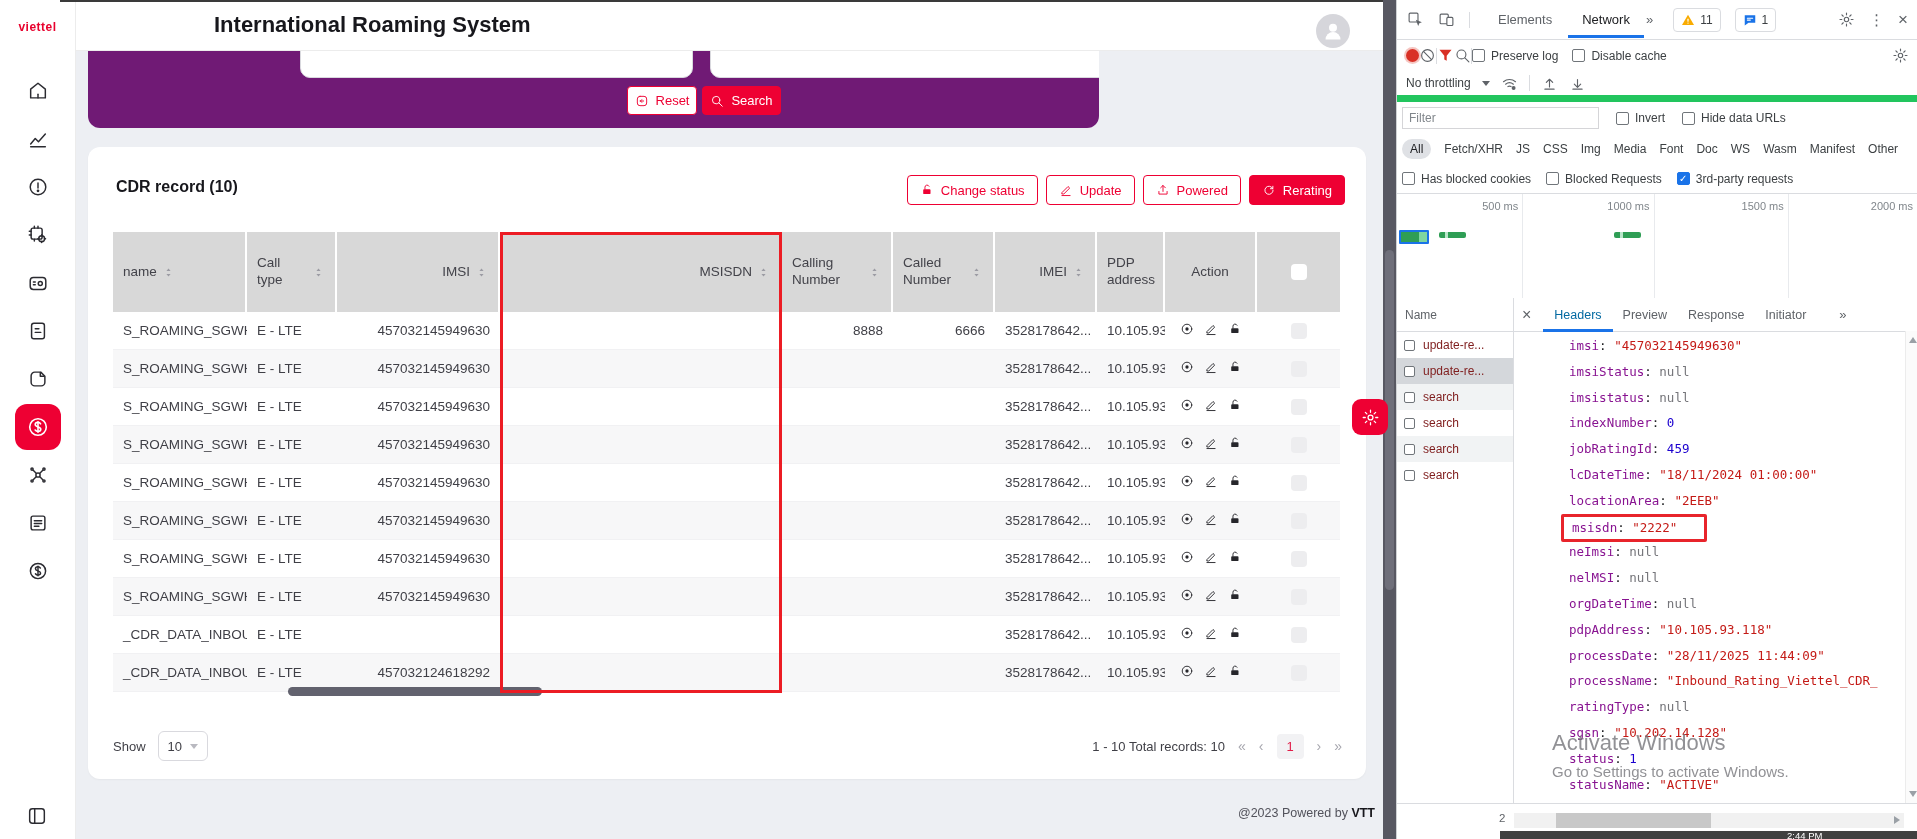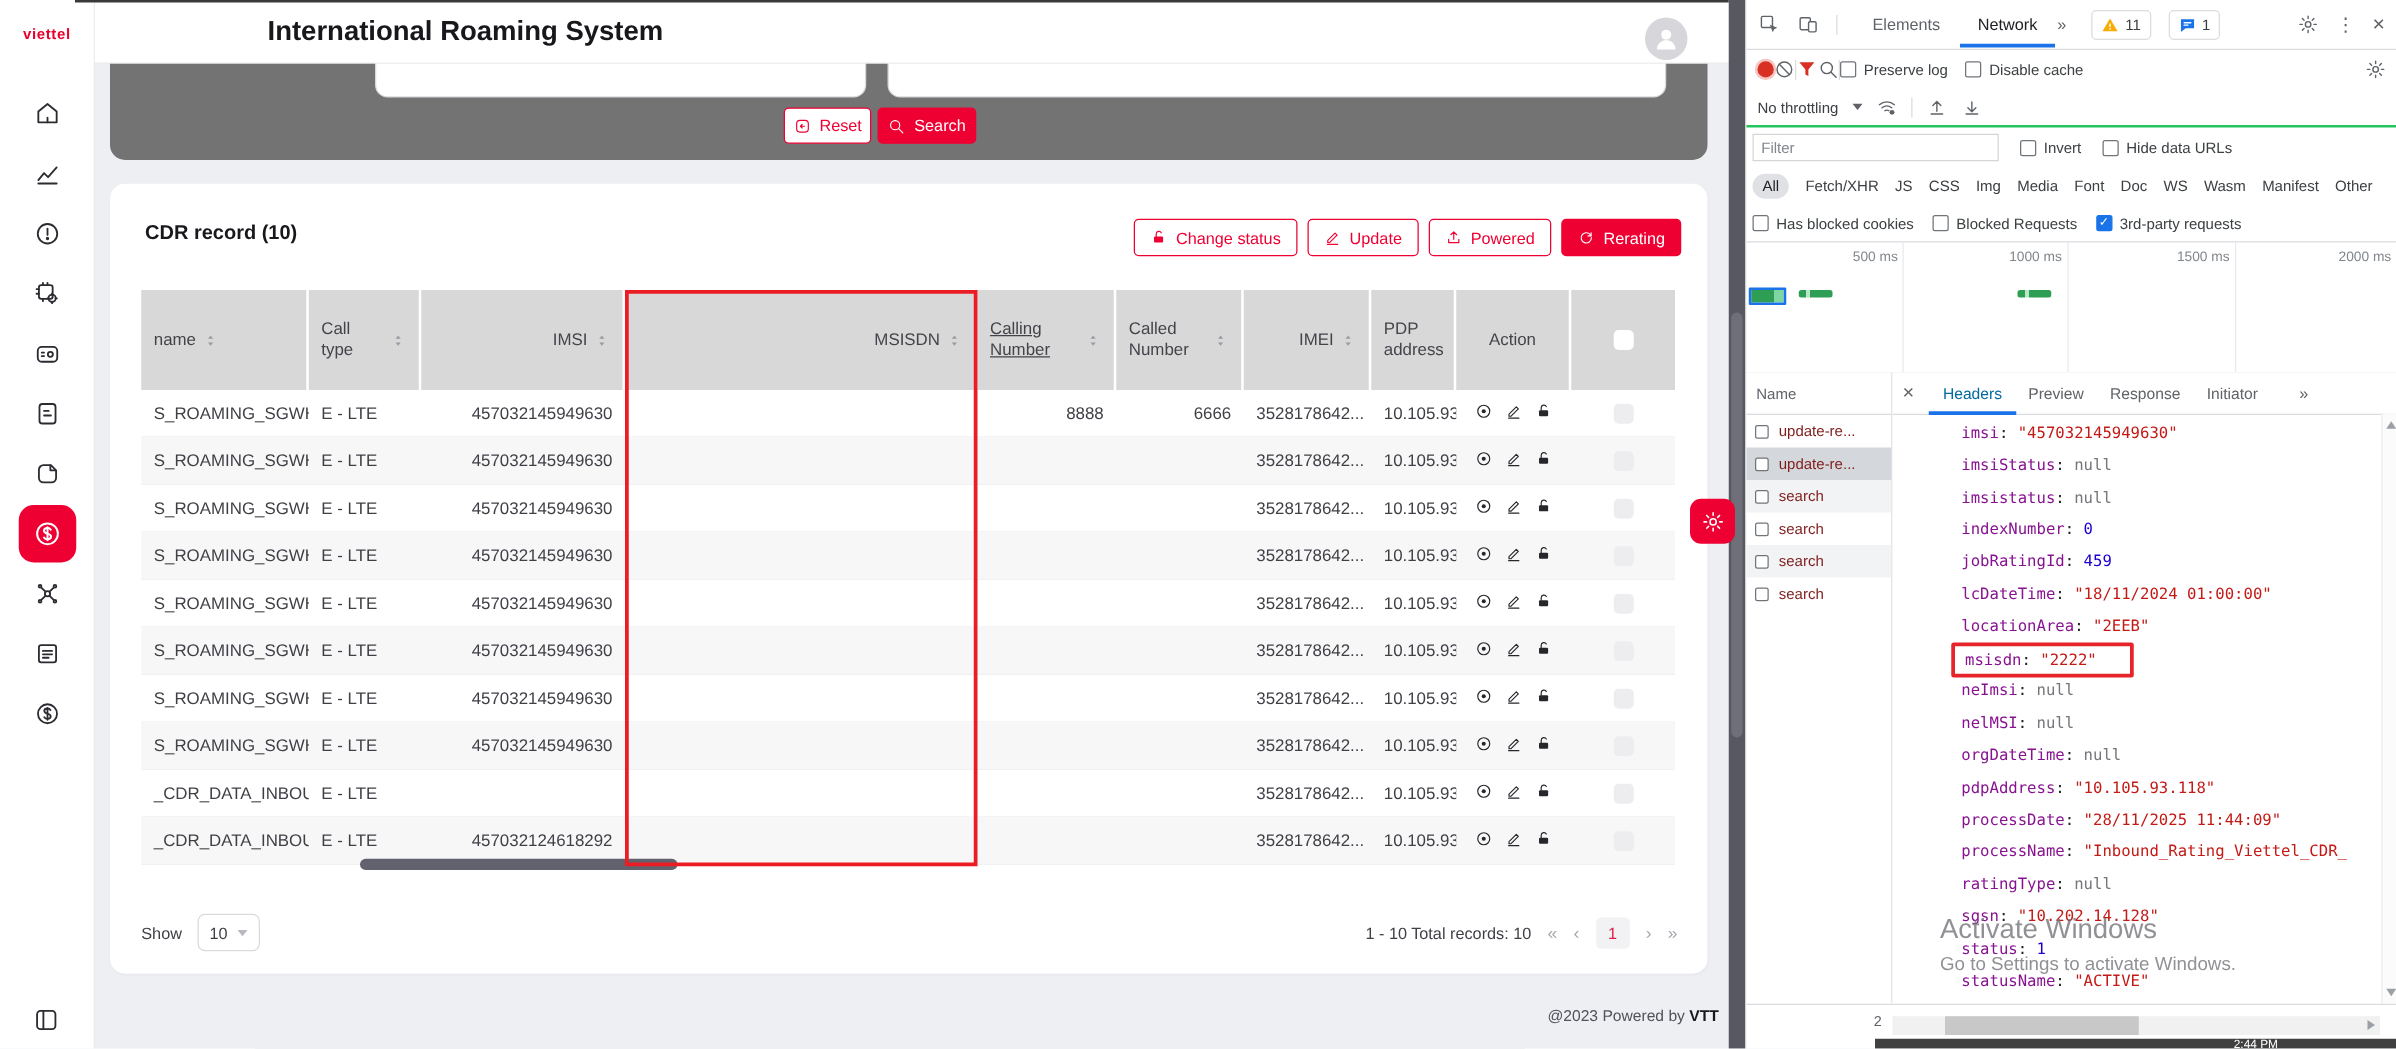--- a/index.html
+++ b/index.html
@@ -14,21 +14,21 @@
   .sb-item.active{height:46px;width:46px;margin:-12px 0 14px 0;background:#ee0033;border-radius:12px;
     display:flex;align-items:center;justify-content:center;color:#fff;}
   .sb-item.active .ic{width:24px;height:24px;}
   #sb-bottom{position:absolute;bottom:12px;left:26px;width:22px;height:22px;color:#2b2b31;}
   
   #topline{position:absolute;left:60px;top:0;width:1323px;height:2px;background:#3a3a3a;z-index:7;}
   #main-header{position:absolute;left:76px;top:0;width:1307px;height:50px;background:#fff;box-shadow:0 1px 0 #ececec;z-index:4;}
   #page-title{position:absolute;left:138px;top:12px;font-size:22px;font-weight:bold;color:#17171c;}
   #avatar{position:absolute;left:1240px;top:14px;width:34px;height:34px;border-radius:50%;background:#d6d6db;color:#fff;padding:5px;box-sizing:border-box;}
   
-  #search-card{position:absolute;left:88px;top:50px;width:1278px;height:78px;background:#737373;border-radius:0 0 12px 12px;overflow:hidden;z-index:3;}
+  #search-card{position:absolute;left:88px;top:50px;width:1011px;height:78px;background:#701a75;border-radius:0 0 12px 12px;overflow:hidden;z-index:3;}
   .cut-input{position:absolute;top:-18px;height:46px;background:#fff;border:1px solid #d9d9de;border-radius:10px;box-sizing:border-box;}
   #flt-input-1{left:212px;width:393px;}
   #flt-input-2{left:622px;width:623px;}
   .btn{display:inline-flex;align-items:center;justify-content:center;gap:7px;border-radius:4px;font-size:13px;cursor:pointer;box-sizing:border-box;white-space:nowrap;}
   .btn .ic{width:14px;height:14px;}
   .btn-outline{border:1px solid #ee0033;color:#ee0033;background:#fff;}
   .btn-solid{border:1px solid #ee0033;color:#fff;background:#ee0033;}
   #reset-btn{position:absolute;left:539px;top:36px;width:70px;height:29px;}
   #search-btn{position:absolute;left:614px;top:36px;width:79px;height:29px;}
   
@@ -76,21 +76,21 @@
   .dt-tab.active{color:#202124;}
   .dt-tab.active::after{content:'';position:absolute;left:-12px;right:-12px;bottom:-11px;height:3px;background:#1a73e8;}
   .dt-chev{color:#5f6368;font-size:13px;cursor:pointer;}
   .dt-badge{display:flex;align-items:center;gap:5px;border:1px solid #dadce0;border-radius:4px;height:22px;padding:0 7px;cursor:pointer;}
   .dt-badge .ic{width:14px;height:14px;}
   #dt-toolbar{position:absolute;left:0;top:40px;width:521px;height:31px;display:flex;align-items:center;padding:0 9px;box-sizing:border-box;}
   #rec-dot{width:13px;height:13px;border-radius:50%;background:#d93025;box-shadow:0 0 0 2px #f5c6c2;cursor:pointer;flex:0 0 auto;}
   .dchk{width:13px;height:13px;border:1.5px solid #70757a;border-radius:2px;background:#fff;box-sizing:border-box;cursor:pointer;flex:0 0 auto;}
   .dchk.on{background:#1a73e8;border-color:#1a73e8;color:#fff;display:flex;align-items:center;justify-content:center;font-size:10px;line-height:1;}
   .dlbl{display:flex;align-items:center;gap:6px;cursor:pointer;white-space:nowrap;}
-  #dt-throttle{position:absolute;left:0;top:71px;width:521px;height:31px;display:flex;align-items:center;gap:11px;padding:0 9px;box-sizing:border-box;border-bottom:2px solid #22c55e;}
+  #dt-throttle{position:absolute;left:0;top:71px;width:521px;height:31px;display:flex;align-items:center;gap:11px;padding:0 9px;box-sizing:border-box;border-bottom:7px solid #22c55e;}
   #dt-filterrow{position:absolute;left:0;top:102px;width:521px;height:32px;display:flex;align-items:center;gap:17px;padding:0 5px;box-sizing:border-box;}
   #dt-filter{width:197px;height:22px;border:1px solid #d5d5d8;font-size:12px;padding:0 6px;box-sizing:border-box;color:#202124;font-family:"Liberation Sans",sans-serif;}
   #dt-filter::placeholder{color:#80868b;}
   #dt-pills{position:absolute;left:0;top:134px;width:521px;height:30px;display:flex;align-items:center;gap:13px;padding:0 5px;box-sizing:border-box;white-space:nowrap;overflow:hidden;}
   .pill{color:#3c4043;cursor:pointer;}
   .pill.active{background:#dfe1e5;color:#202124;border-radius:10px;padding:3px 8px;}
   #dt-checks{position:absolute;left:0;top:164px;width:521px;height:30px;display:flex;align-items:center;gap:15px;padding:0 5px;box-sizing:border-box;border-bottom:1px solid #dadce0;}
   
   #dt-timeline{position:absolute;left:0;top:194px;width:521px;height:104px;border-bottom:1px solid #dadce0;display:flex;}
   .tl-col{height:104px;border-right:1px solid #e8eaed;box-sizing:border-box;font-size:11px;color:#80868b;text-align:right;padding:6px 4px 0 0;overflow:hidden;white-space:nowrap;}
@@ -308,21 +308,21 @@
                 <path d="M12 19.5l3.8-4.8H8.2z" fill="currentColor"></path>
               </svg></span>
           </div>
           <div class="t-hcell a-right" style="width: 282px;">
             <span>MSISDN</span>
             <span class="sort"><svg viewBox="0 0 24 24">
                 <path d="M12 4.5 8.2 9.3h7.6z" fill="currentColor"></path>
                 <path d="M12 19.5l3.8-4.8H8.2z" fill="currentColor"></path>
               </svg></span>
           </div>
-          <div class="t-hcell a-center" style="width: 111px; text-decoration: underline;">
+          <div class="t-hcell a-center" style="width: 111px;">
             <span>Calling Number</span>
             <span class="sort"><svg viewBox="0 0 24 24">
                 <path d="M12 4.5 8.2 9.3h7.6z" fill="currentColor"></path>
                 <path d="M12 19.5l3.8-4.8H8.2z" fill="currentColor"></path>
               </svg></span>
           </div>
           <div class="t-hcell a-center" style="width: 102px;">
             <span>Called Number</span>
             <span class="sort"><svg viewBox="0 0 24 24">
                 <path d="M12 4.5 8.2 9.3h7.6z" fill="currentColor"></path>

